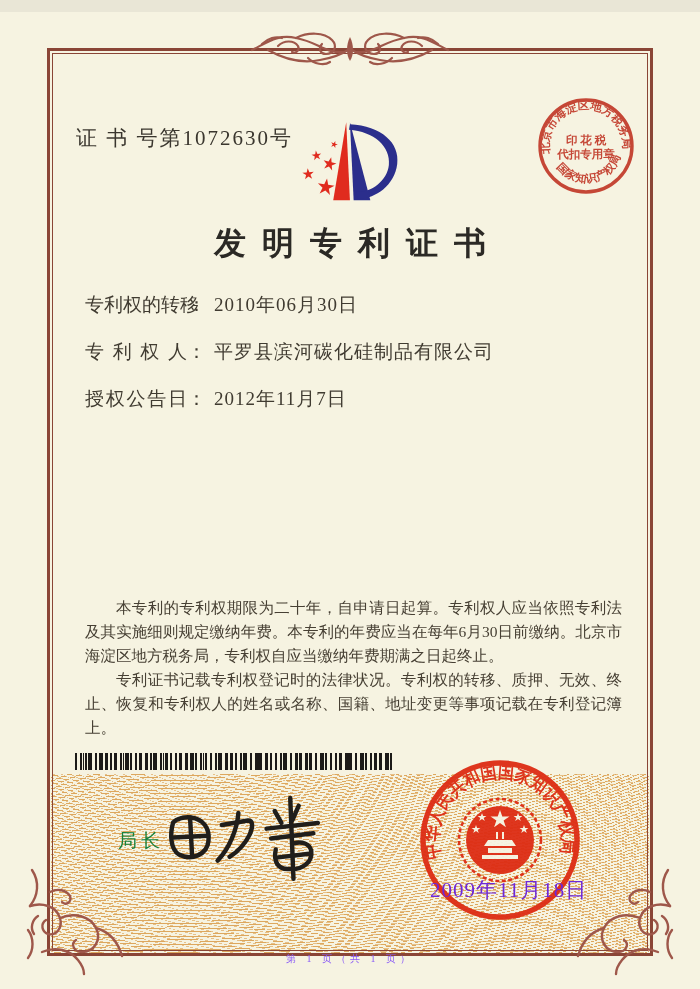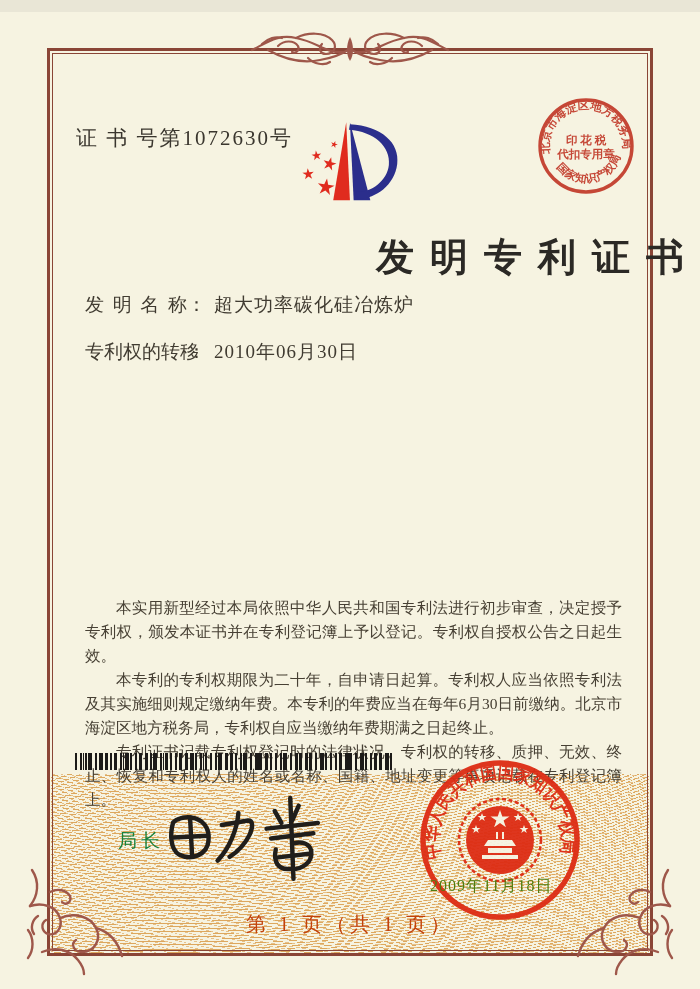--- a/index.html
+++ b/index.html
@@ -14,21 +14,21 @@
   .guilloche{position:absolute;left:51px;top:762px;width:598px;height:180px;z-index:0;opacity:.85;
     background:
       repeating-radial-gradient(ellipse 900px 520px at 22% -190%, #d99a47 0 1px, rgba(0,0,0,0) 1px 4.5px),
       repeating-radial-gradient(ellipse 900px 520px at 78% -170%, rgba(221,158,76,.7) 0 1px, rgba(0,0,0,0) 1px 5.5px);
   }
 
   .cert-no{position:absolute;left:76px;top:112px;font-size:21px;color:#3a362e;letter-spacing:2px;z-index:2;}
   .logo{position:absolute;left:288px;top:101px;z-index:2;}
   .stamp{position:absolute;left:534px;top:82px;z-index:3;opacity:.93;}
 
-  .title{position:absolute;left:0;top:220px;width:100%;text-align:right;font-size:38px;font-weight:bold;
+  .title{position:absolute;left:0;top:210px;width:100%;text-align:center;font-size:32px;font-weight:bold;
     color:#2b2925;letter-spacing:16px;text-indent:16px;z-index:2;}
 
   .fields{position:absolute;left:85px;top:283px;width:540px;z-index:2;}
   .field{margin-bottom:27px;font-size:19px;color:#403b31;line-height:20px;white-space:nowrap;}
   .f-label{display:inline-block;width:102px;text-align:justify;text-align-last:justify;vertical-align:top;}
   .f-colon{display:inline-block;margin-right:8px;}
   .f-value{letter-spacing:1px;}
 
   .body-text{position:absolute;left:85px;top:584px;width:537px;z-index:2;font-size:15.5px;line-height:24px;
     color:#474034;text-align:justify;}
@@ -38,23 +38,23 @@
     background:
       repeating-linear-gradient(90deg,#1c1a18 0 2px,rgba(0,0,0,0) 2px 5px),
       repeating-linear-gradient(90deg,#1c1a18 0 1px,rgba(0,0,0,0) 1px 8px),
       repeating-linear-gradient(90deg,#1c1a18 0 2px,rgba(0,0,0,0) 2px 13px);
   }
 
   .director{position:absolute;left:118px;top:816px;font-size:19px;color:#15803d;letter-spacing:4px;z-index:2;}
   .signature{position:absolute;left:162px;top:780px;z-index:2;}
 
   .seal{position:absolute;left:416px;top:744px;z-index:3;opacity:.95;}
-  .issue-date{position:absolute;left:430px;top:864px;font-size:16px;color:#4d7c0f;letter-spacing:1px;z-index:4;}
-
-  .footer{position:absolute;left:0;top:899px;width:100%;text-align:center;font-size:20px;color:#c2410c;
+  .issue-date{position:absolute;left:430px;top:864px;font-size:21px;color:#6d28d9;letter-spacing:1px;z-index:4;}
+
+  .footer{position:absolute;left:0;top:940px;width:100%;text-align:center;font-size:10px;color:#8b5cf6;
     letter-spacing:4px;z-index:2;}
 
   .orn-top{position:absolute;left:248px;top:12px;z-index:2;}
   .orn-bl{position:absolute;left:18px;top:852px;z-index:5;}
   .orn-br{position:absolute;left:572px;top:852px;z-index:5;}
 </style>
 </head>
 <body>
 
 <div class="page">
@@ -112,29 +112,31 @@
       <textPath href="#stArcBot" startOffset="10" textLength="80" lengthAdjust="spacingAndGlyphs">国家知识产权局</textPath>
     </text>
     <text x="52" y="50" text-anchor="middle" font-size="11.5" font-weight="bold" fill="#c23a2a">印 花 税</text>
     <text x="52" y="64" text-anchor="middle" font-size="11.5" font-weight="bold" fill="#c23a2a">代扣专用章</text>
   </svg>
 
   <div class="title">发明专利证书</div>
 
   <div class="fields">
     <div class="field">
-      <span class="f-label">发明名称</span><span class="f-colon">：</span><span class="f-value">超大功率碳化硅冶炼炉</span>
+      <span class="f-label">专利权的转移</span><span class="f-colon">：</span><span class="f-value">2010年06月30日</span>
     </div>
     <div class="field">
-      <span class="f-label">专利权的转移</span><span class="f-colon">：</span><span class="f-value">2010年06月30日</span>
+      <span class="f-label">专利权人</span><span class="f-colon">：</span><span class="f-value">平罗县滨河碳化硅制品有限公司</span>
+    </div>
+    <div class="field">
+      <span class="f-label">授权公告日</span><span class="f-colon">：</span><span class="f-value">2012年11月7日</span>
     </div>
   </div>
 
   <div class="body-text">
-    <p>本实用新型经过本局依照中华人民共和国专利法进行初步审查，决定授予专利权，颁发本证书并在专利登记簿上予以登记。专利权自授权公告之日起生效。</p>
     <p>本专利的专利权期限为二十年，自申请日起算。专利权人应当依照专利法及其实施细则规定缴纳年费。本专利的年费应当在每年6月30日前缴纳。北京市海淀区地方税务局，专利权自应当缴纳年费期满之日起终止。</p>
     <p>专利证书记载专利权登记时的法律状况。专利权的转移、质押、无效、终止、恢复和专利权人的姓名或名称、国籍、地址变更等事项记载在专利登记簿上。</p>
   </div>
 
   <div class="barcode"></div>
 
   <div class="director">局长</div>
   <svg class="signature" width="182" height="96" viewBox="0 0 180 95">
     <g fill="none" stroke="#201e1b" stroke-width="4.4" stroke-linecap="round" stroke-linejoin="round" transform="rotate(-3 90 48)">
       <path d="M12 26 C8 38 8 52 16 58 C28 65 44 60 46 46 C48 34 42 24 30 22 C24 21 16 22 12 26"></path>

